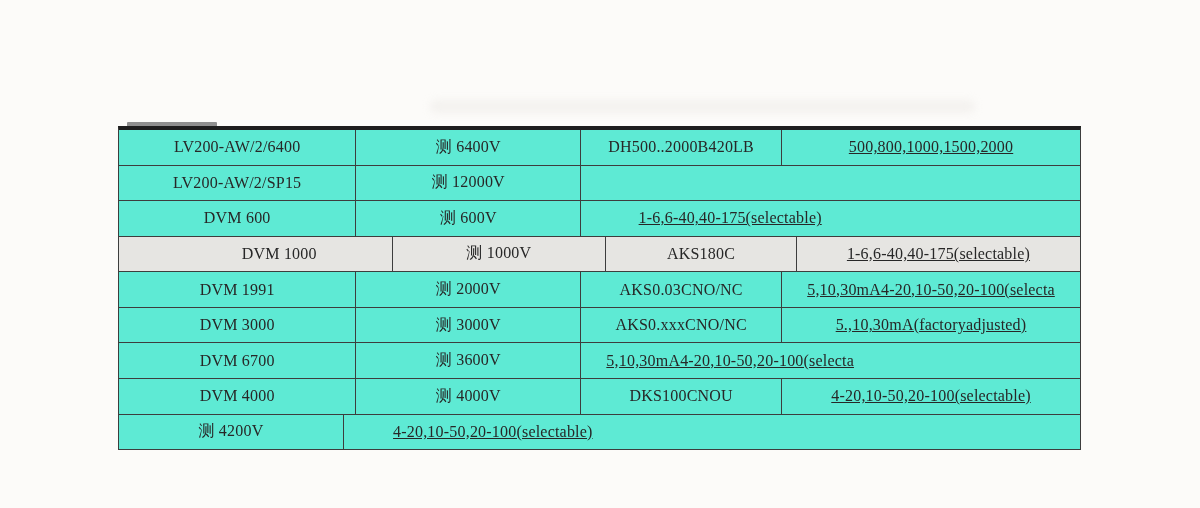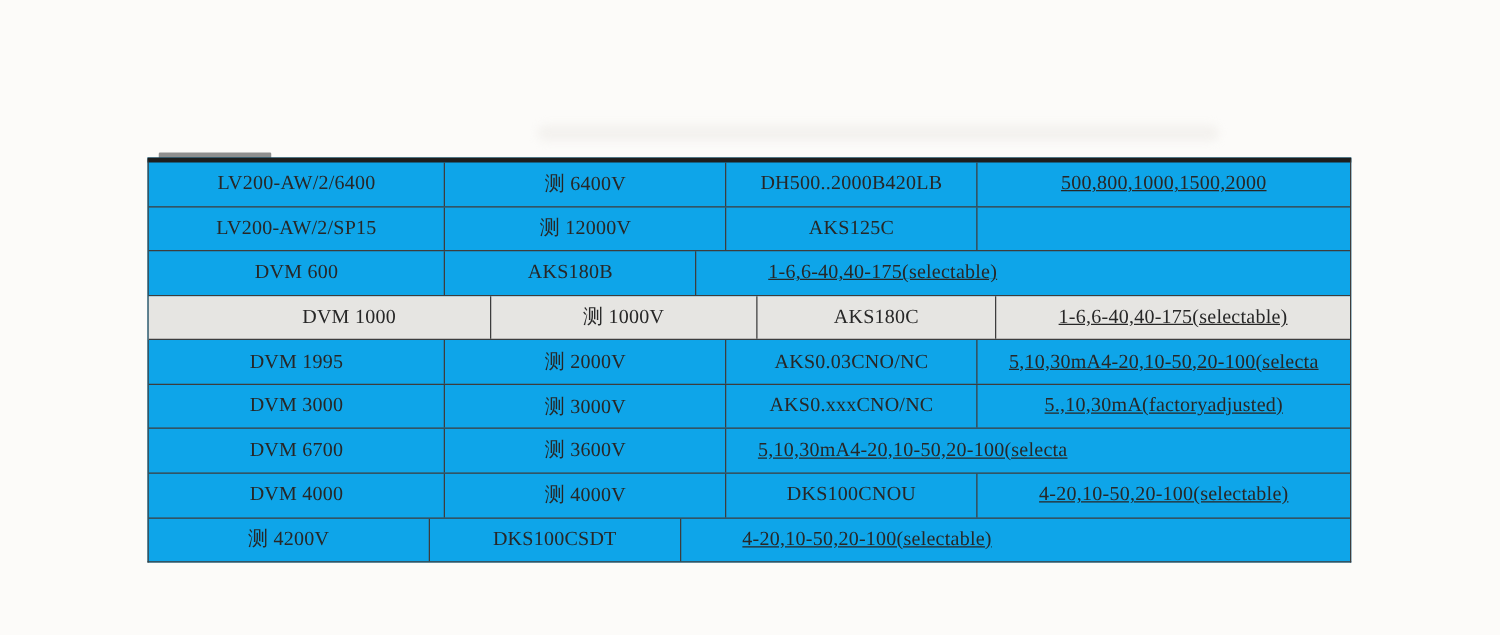--- a/index.html
+++ b/index.html
@@ -32,21 +32,21 @@
     left:127px;top:122px;width:90px;height:5px;
     background:#8f8f8f;
     border-radius:1px;
   }
   .spec-table{
     position:absolute;
     left:118px;top:126px;width:963px;height:324px;
     display:flex;flex-direction:column;
     border:1.5px solid var(--table-border);
     border-top:4px solid var(--table-top-border);
-    background:#0ea5e9;
+    background:#5eead4;
   }
   .row{
     flex:1 1 0;
     display:flex;
     border-bottom:1.5px solid var(--table-border);
   }
   .row:last-child{border-bottom:none;}
   .row.hl{background:var(--row-highlight);padding-left:48px;}
   .cell{
     display:flex;align-items:center;justify-content:center;
@@ -73,38 +73,37 @@
     <div class="cell c1">LV200-AW/2/6400</div>
     <div class="cell c2">测 6400V</div>
     <div class="cell c3">DH500..2000B420LB</div>
     <div class="cell c4">500,800,1000,1500,2000</div>
   </div>
 
 
   <div class="row">
     <div class="cell c1">LV200-AW/2/SP15</div>
     <div class="cell c2">测 12000V</div>
-    <div class="cell c3">AKS125C</div>
   </div>
 
   <div class="row">
     <div class="cell c1">DVM 600</div>
-    <div class="cell c3">AKS180B</div>
+    <div class="cell c2">测 600V</div>
     <div class="cell c4">1-6,6-40,40-175(selectable)</div>
   </div>
 
   <div class="row hl">
     <div class="cell c1">DVM 1000</div>
     <div class="cell c2">测 1000V</div>
     <div class="cell c3">AKS180C</div>
     <div class="cell c4">1-6,6-40,40-175(selectable)</div>
   </div>
 
   <div class="row">
-    <div class="cell c1">DVM 1995</div>
+    <div class="cell c1">DVM 1991</div>
     <div class="cell c2">测 2000V</div>
     <div class="cell c3">AKS0.03CNO/NC</div>
     <div class="cell c4">5,10,30mA4-20,10-50,20-100(selecta</div>
   </div>
 
   <div class="row">
     <div class="cell c1">DVM 3000</div>
     <div class="cell c2">测 3000V</div>
     <div class="cell c3">AKS0.xxxCNO/NC</div>
     <div class="cell c4">5.,10,30mA(factoryadjusted)</div>
@@ -118,17 +117,16 @@
 
   <div class="row">
     <div class="cell c1">DVM 4000</div>
     <div class="cell c2">测 4000V</div>
     <div class="cell c3">DKS100CNOU</div>
     <div class="cell c4">4-20,10-50,20-100(selectable)</div>
   </div>
 
   <div class="row">
     <div class="cell c2">测 4200V</div>
-    <div class="cell c3">DKS100CSDT</div>
     <div class="cell c4">4-20,10-50,20-100(selectable)</div>
   </div>
 
 </div>
 
 </body></html>

